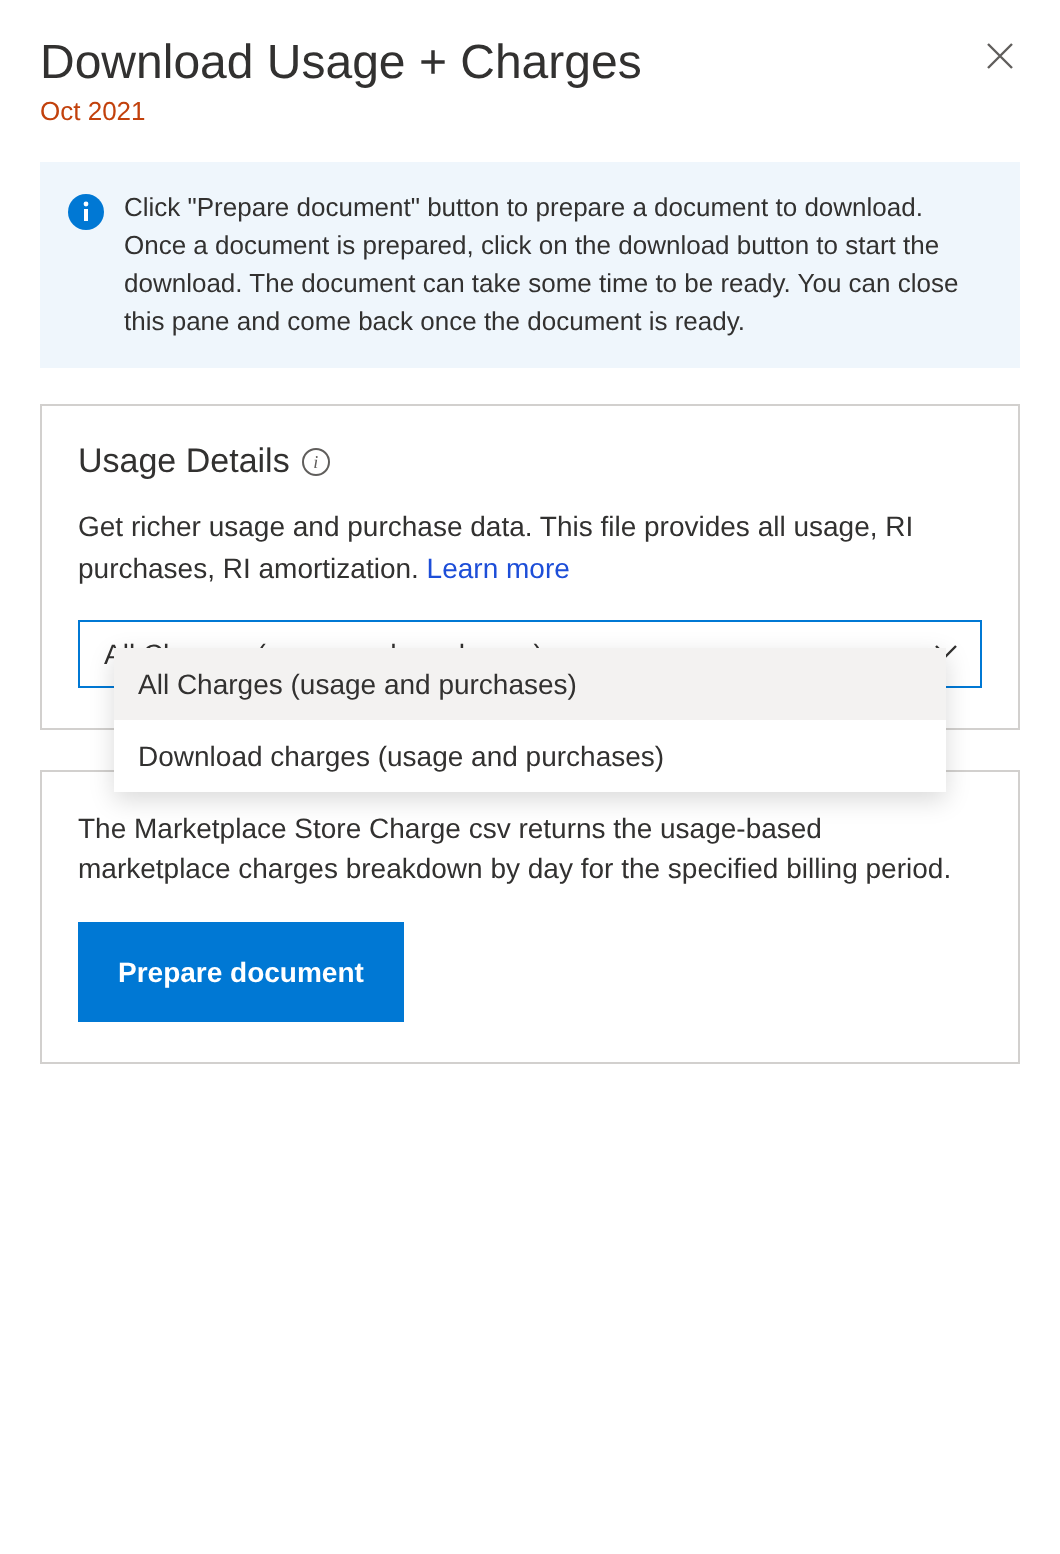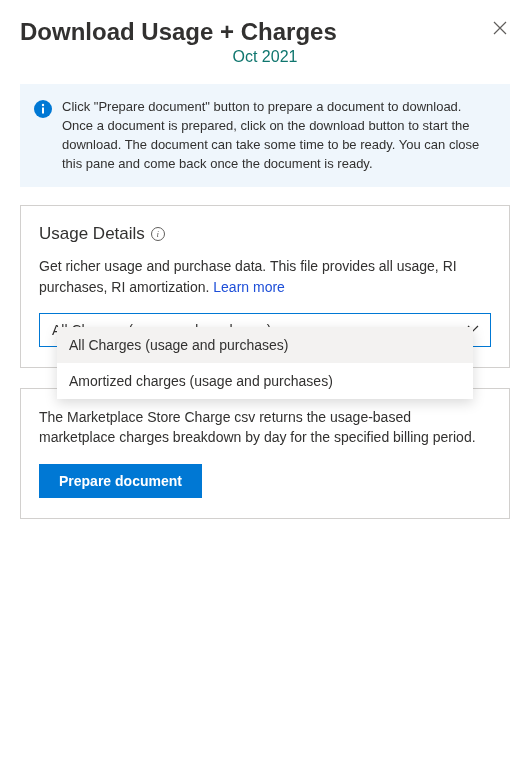--- a/index.html
+++ b/index.html
@@ -10,28 +10,27 @@
       background: #ffffff;
       width: 530px;
       padding: 0;
     }
     .header {
       padding: 18px 20px 10px 20px;
       position: relative;
     }
     .title {
       font-size: 24px;
-      font-weight: 700;
+      font-weight: 400;
       color: #323130;
     }
     .subtitle {
-      font-size: 16px;
-      color: #0f766e;
+      font-size: 13px;
+      color: #c2410c;
       margin-top: 2px;
-      text-align: center;
     }
     .close-btn {
       position: absolute;
       top: 20px;
       right: 18px;
       width: 20px;
       height: 20px;
       cursor: pointer;
     }
     .close-btn svg { width: 16px; height: 16px; }
@@ -104,21 +103,21 @@
     .option {
       padding: 10px 12px;
       font-size: 14px;
       cursor: pointer;
     }
     .option.selected { background: #f3f2f1; }
     .btn-primary {
       background: #0078d4;
       color: #fff;
       border: none;
-      height: 34px;
+      height: 50px;
       padding: 0 20px;
       font-size: 14px;
       font-weight: 600;
       cursor: pointer;
       font-family: inherit;
     }
     .info-circle {
       width:14px; height:14px;
       border:1px solid #605e5c;
       border-radius:50%;
@@ -168,21 +167,21 @@
     <div class="select-box">
       <span>All Charges (usage and purchases)</span>
       <span class="chevron">
         <svg viewBox="0 0 14 14">
             <path d="M2 5 L7 10 L12 5" stroke="#323130" stroke-width="1.2" fill="none"></path>
           </svg>
       </span>
     </div>
     <div class="dropdown">
       <div class="option selected">All Charges (usage and purchases)</div>
-      <div class="option">Amortized charges (usage and purchases)</div>
+      <div class="option">Download charges (usage and purchases)</div>
     </div>
   </div>
 </div>
 
 <div class="card">
   <div class="card-desc">The Marketplace Store Charge csv returns the usage-based marketplace charges breakdown by day for the specified billing period.</div>
   <button class="btn-primary">Prepare document</button>
 </div>
 
 </body></html>

